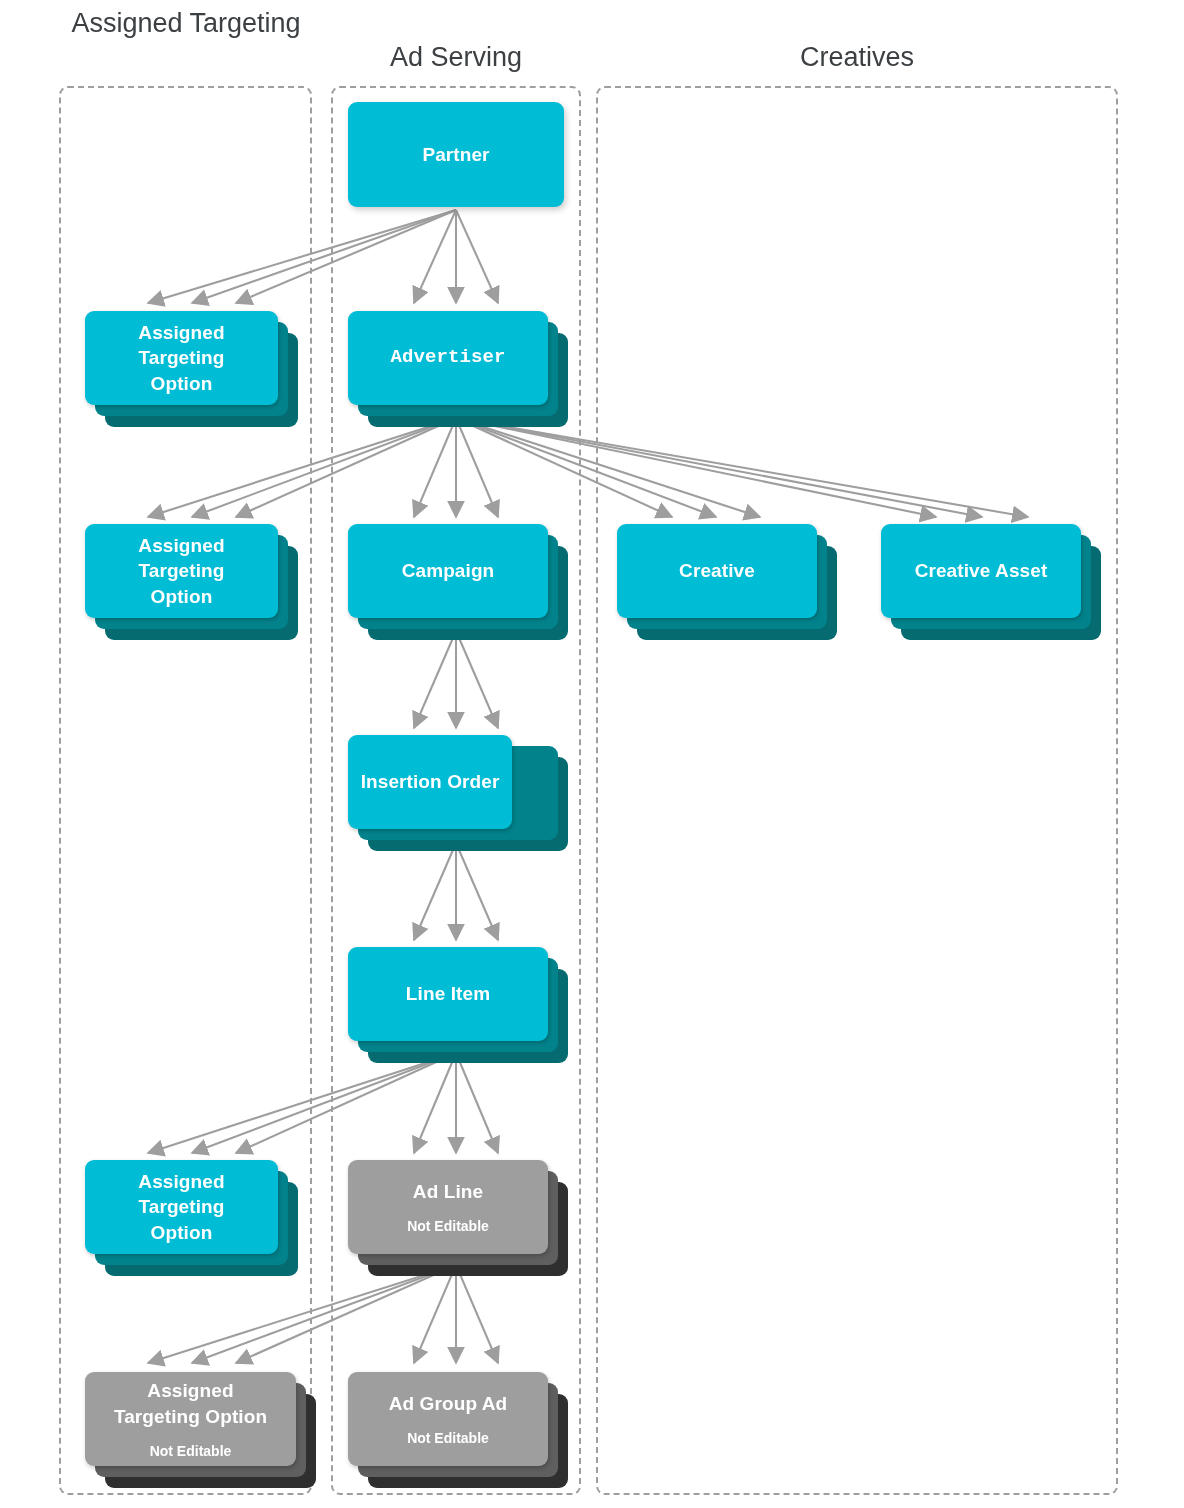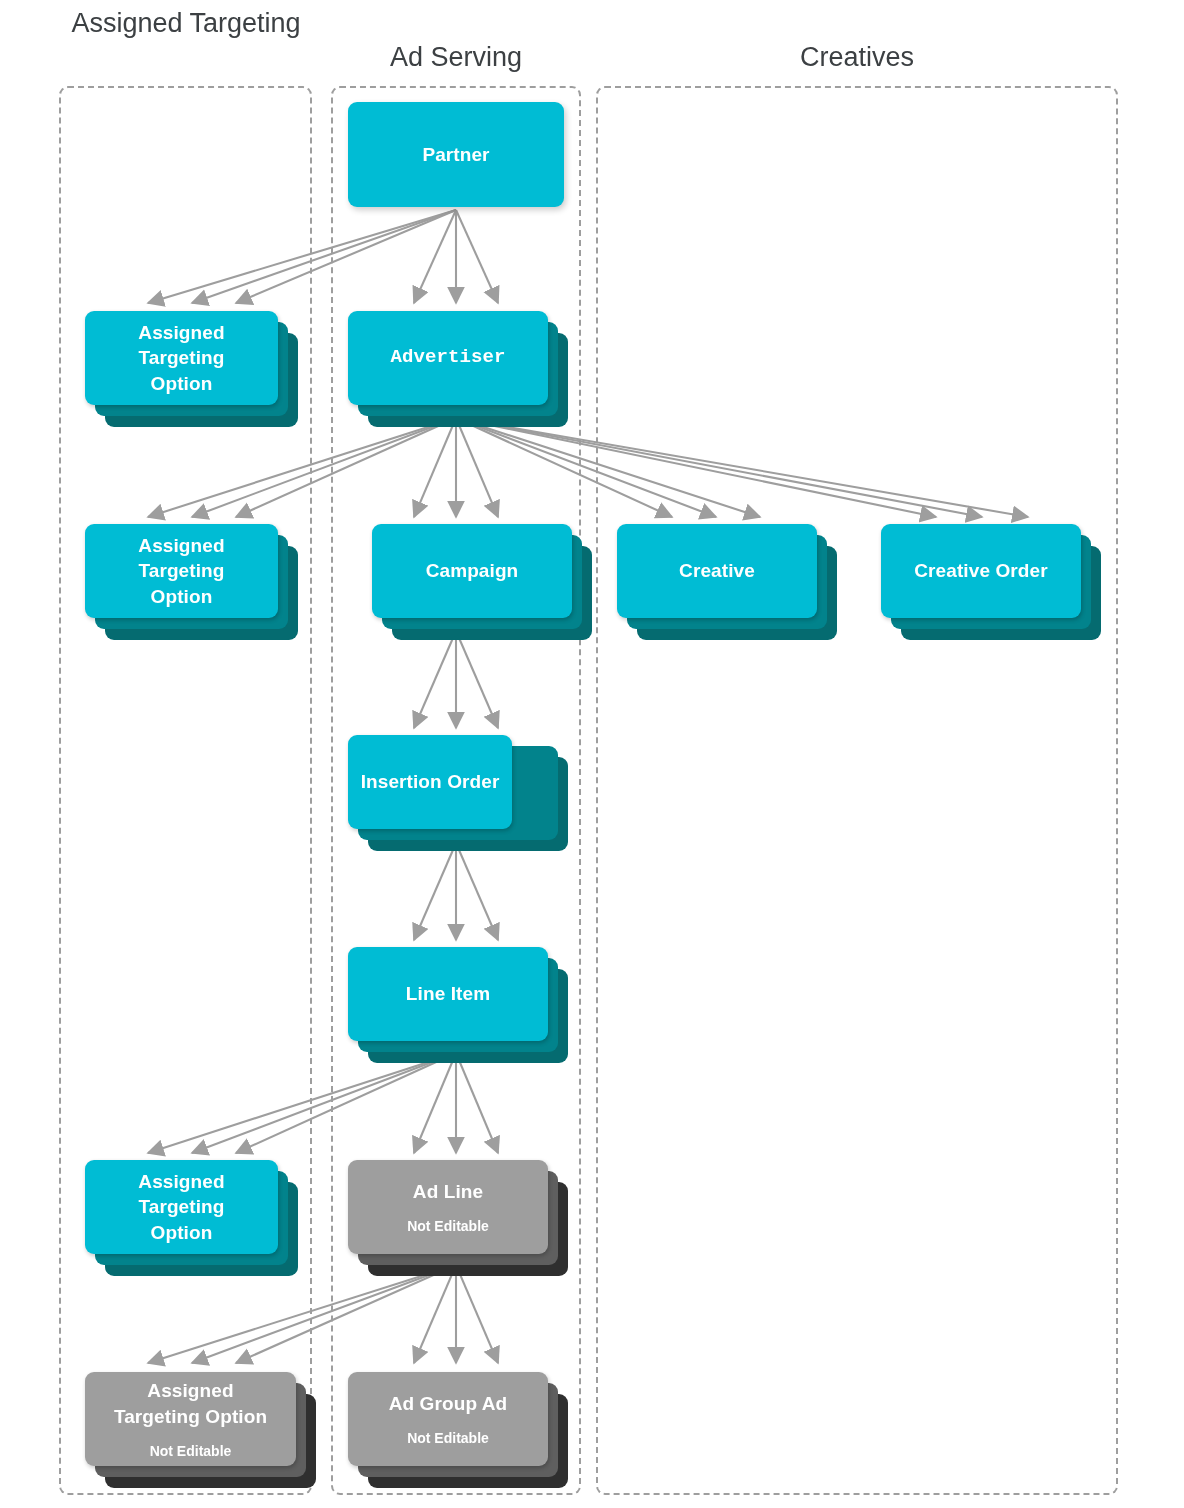--- a/index.html
+++ b/index.html
@@ -200,41 +200,41 @@
   <div class="node teal" style="left:85px; top:524px; width:193px; height:94px;">
     <div class="card layer3" style="width:193px;height:94px;"></div>
     <div class="card layer2" style="width:193px;height:94px;"></div>
     <div class="card front" style="width:193px;height:94px;">
       <div class="node-title">Assigned
 Targeting
 Option</div>
     </div>
   </div>
 
-  <div class="node teal" style="left:348px; top:524px; width:200px; height:94px;margin-left:24px;">
+  <div class="node teal" style="left:348px; top:524px; width:200px; height:94px;">
     <div class="card layer3" style="width:200px;height:94px;"></div>
     <div class="card layer2" style="width:200px;height:94px;"></div>
     <div class="card front" style="width:200px;height:94px;">
       <div class="node-title">Campaign</div>
     </div>
   </div>
 
   <div class="node teal" style="left:617px; top:524px; width:200px; height:114px;">
     <div class="card layer3" style="width:200px;height:94px;"></div>
     <div class="card layer2" style="width:200px;height:94px;"></div>
     <div class="card front" style="width:200px;height:94px;">
       <div class="node-title">Creative</div>
     </div>
   </div>
 
   <div class="node teal" style="left:881px; top:524px; width:200px; height:94px;">
     <div class="card layer3" style="width:200px;height:94px;"></div>
     <div class="card layer2" style="width:200px;height:94px;"></div>
     <div class="card front" style="width:200px;height:94px;">
-      <div class="node-title">Creative Order</div>
+      <div class="node-title">Creative Asset</div>
     </div>
   </div>
 
   <div class="node teal" style="left:348px; top:735px; width:200px; height:94px;">
     <div class="card layer3" style="width:200px;height:94px;"></div>
     <div class="card layer2" style="width:200px;height:94px;"></div>
     <div class="card front" style="width:164px;height:94px;">
       <div class="node-title">Insertion Order</div>
     </div>
   </div>

